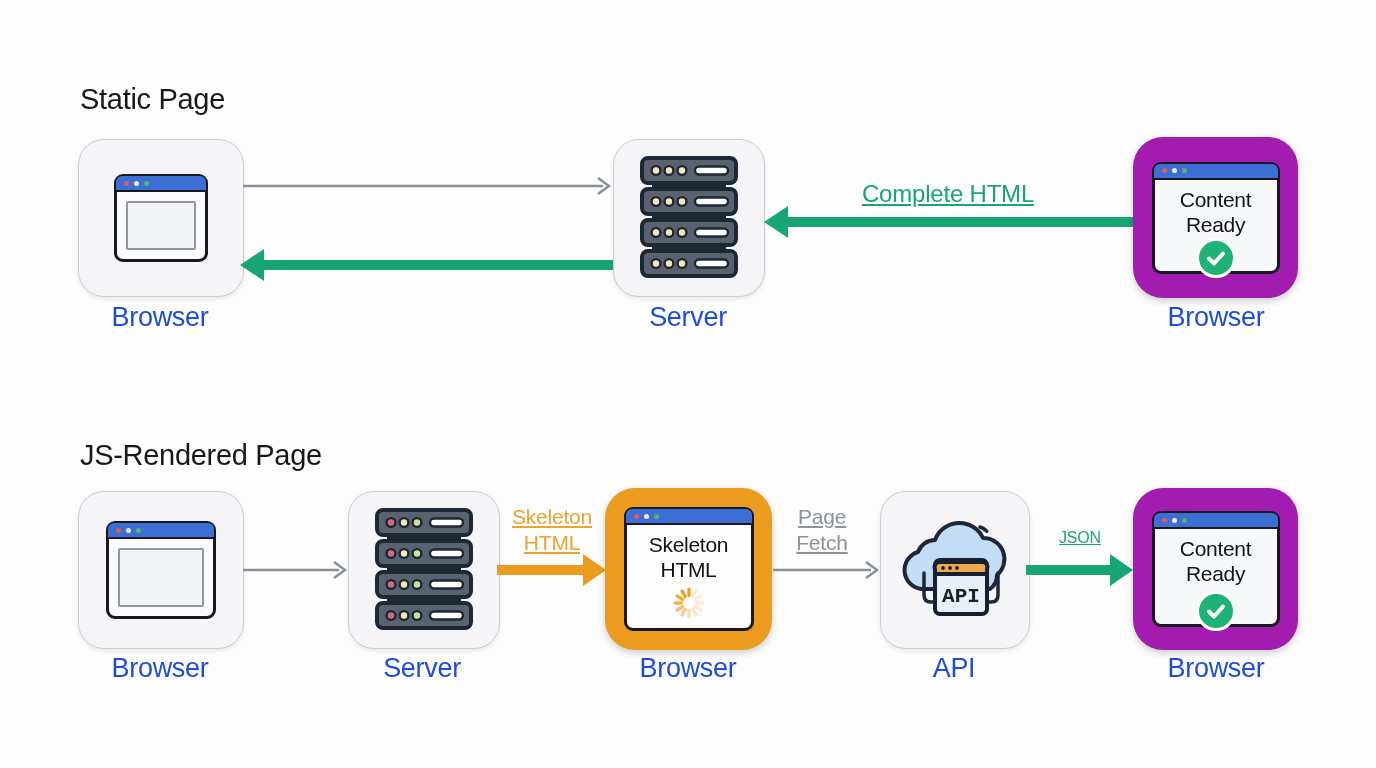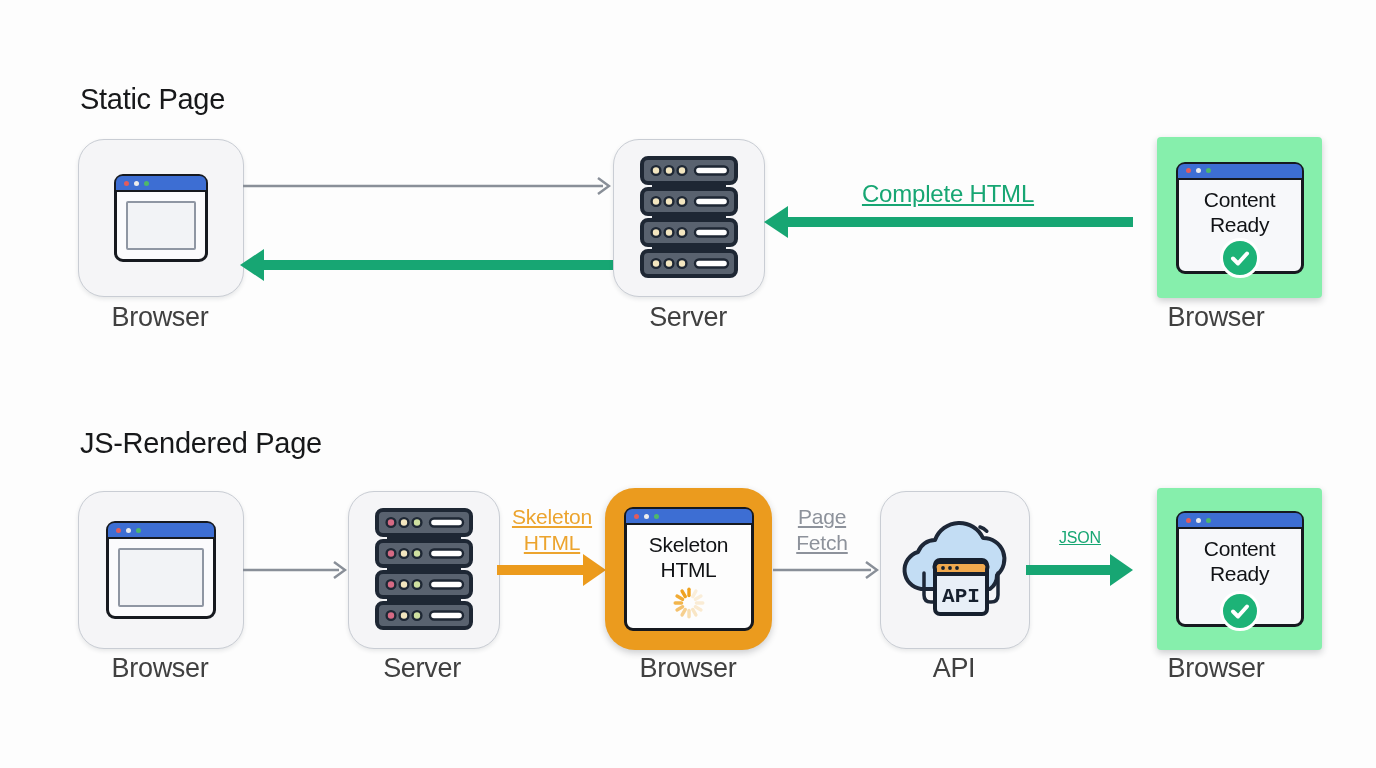--- a/index.html
+++ b/index.html
@@ -12,24 +12,24 @@
     letter-spacing:-0.3px;white-space:nowrap;
   }
   .node{
     position:absolute;display:flex;align-items:center;justify-content:center;
     border-radius:26px;
   }
   .node.light{
     background:#f5f5f7;border:1.5px solid #c9cdd4;
     box-shadow:0 2px 4px rgba(30,35,45,.10);
   }
-  .node.green{background:#86efac;border-radius:4px;box-shadow:0 3px 7px rgba(30,35,45,.22);margin-left:24px;}
+  .node.green{background:#a21caf;border-radius:30px;box-shadow:0 3px 7px rgba(30,35,45,.22);}
   .node.orange{background:#eb9b1e;border-radius:30px;box-shadow:0 3px 7px rgba(30,35,45,.22);}
   .node-label{
-    position:absolute;transform:translateX(-50%);font-size:27px;color:#404040;
+    position:absolute;transform:translateX(-50%);font-size:27px;color:#1d4ed8;
     letter-spacing:-0.3px;white-space:nowrap;
   }
   
   .bwin{position:relative;background:#fbfbfd;border:3px solid #16191f;border-radius:9px;}
   .bwin-bar{
     position:absolute;left:-1px;top:-1px;right:-1px;height:16px;background:#3d6ed3;
     border-radius:6px 6px 0 0;display:flex;align-items:center;gap:5px;padding-left:8px;
     border-bottom:2px solid #16191f;box-sizing:border-box;
   }
   .dot{width:5px;height:5px;border-radius:50%;display:block;}
@@ -138,21 +138,21 @@
       </div>
       <div class="check-badge">
         <svg width="26" height="26" viewBox="0 0 26 26">
             <path d="M6 13.5 L11 18.5 L20 8.5" fill="none" stroke="#ffffff" stroke-width="4" stroke-linecap="round" stroke-linejoin="round"></path>
           </svg>
       </div>
     </div>
   </div>
   <div class="node-label" style="left:1216px;top:302px;">Browser</div>
 
-  <div class="heading" style="left:80px;top:427px;">JS-Rendered Page</div>
+  <div class="heading" style="left:80px;top:439px;">JS-Rendered Page</div>
 
   <div class="node light" style="left:78px;top:491px;width:164px;height:156px;">
     <div class="bwin" style="width:104px;height:92px;">
       <div class="bwin-bar">
         <span class="dot r"></span>
         <span class="dot w"></span>
         <span class="dot g"></span>
       </div>
       <div class="bwin-inner"></div>
     </div>

